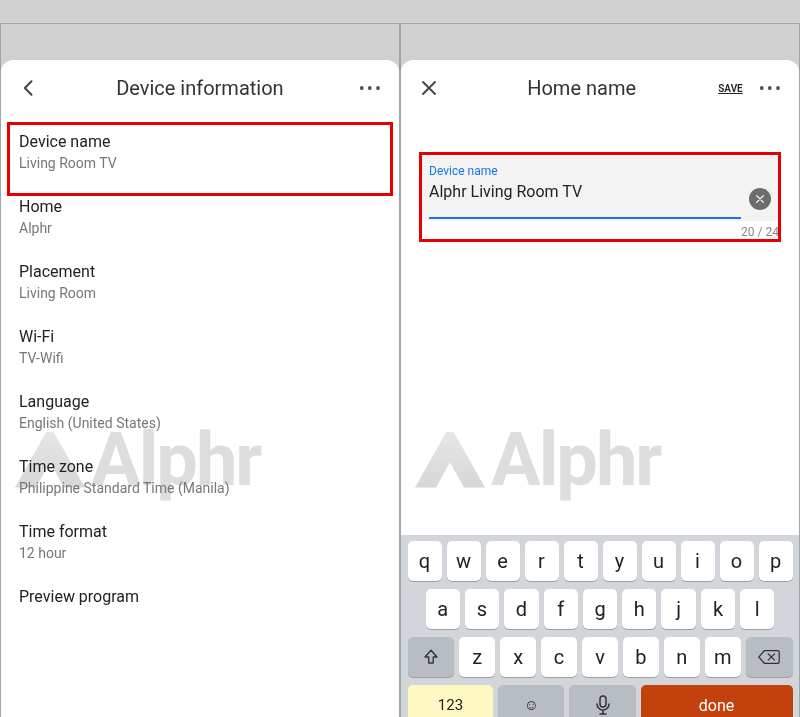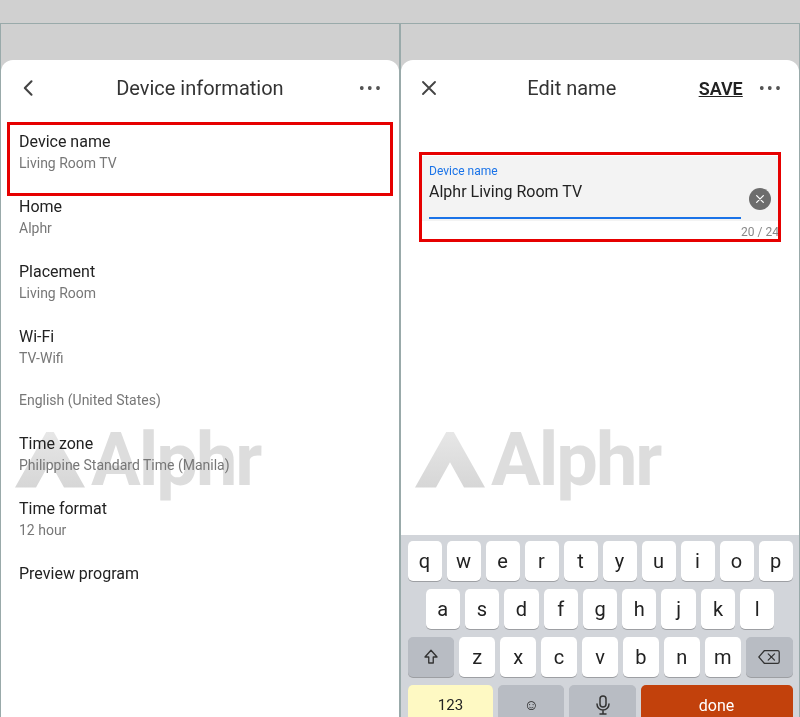--- a/index.html
+++ b/index.html
@@ -4,21 +4,21 @@
 <style>
   * { box-sizing: border-box; margin: 0; padding: 0; font-family: -apple-system, Roboto, "Helvetica Neue", Arial, sans-serif; }
   body { background: #d0d0d0; width: 800px; height: 717px; overflow: hidden; position: relative; }
   .container { display: flex; width: 800px; height: 717px; margin-top: 23px; }
   .phone { flex: 1; border: 1px solid #9aa; background: #d0d0d0; display: flex; flex-direction: column; position: relative; overflow: hidden; }
   .statusbar { height: 36px; background: #d0d0d0; }
   .card { background: #fff; border-radius: 12px 12px 0 0; flex: 1; display: flex; flex-direction: column; position: relative; }
   .header { display: flex; align-items: center; height: 56px; padding: 0 12px; }
   .hicon { width: 32px; height: 32px; display: flex; align-items: center; justify-content: center; color: #444; cursor: pointer; }
   .htitle { flex: 1; text-align: center; font-size: 20px; color: #333; }
-  .save { font-size: 18px; font-weight: 600; text-decoration: underline; color: #222; margin-right: 12px; cursor: pointer; }
+  .save { font-size: 10px; font-weight: 600; text-decoration: underline; color: #222; margin-right: 12px; cursor: pointer; }
   .more { letter-spacing: 2px; font-size: 18px; color: #555; cursor: pointer; padding: 0 4px;}
   .content { padding: 4px 0; position: relative; flex: 1; }
   .item { padding: 12px 18px 14px 18px; cursor: pointer; position: relative; z-index: 2; }
   .item .lbl { font-size: 16px; color: #222; margin-bottom: 4px; }
   .item .val { font-size: 14px; color: #777; }
   .redbox1 { position: absolute; border: 3px solid #e60000; left: 6px; right: 6px; top: 98px; height: 74px; pointer-events: none; z-index: 3; }
   .redbox2 { position: absolute; border: 3px solid #e60000; left: 18px; right: 18px; top: 128px; height: 90px; pointer-events: none; z-index: 3; }
   .watermark { position: absolute; left: 0; right: 0; top: 300px; font-size: 74px; font-weight: 700; color: rgba(120,120,120,0.25); letter-spacing: -2px; white-space: nowrap; z-index: 0; display:flex; align-items:center; }
   .wm-shape { width: 70px; height: 56px; margin: 0 6px 0 14px; background: linear-gradient(180deg, rgba(120,120,120,0.18), rgba(120,120,120,0.3)); clip-path: polygon(0 100%, 45% 0, 55% 0, 100% 100%, 70% 100%, 50% 55%, 30% 100%); }
   
@@ -71,20 +71,21 @@
           </div>
         <div class="item">
             <div class="lbl">Placement</div>
             <div class="val">Living Room</div>
           </div>
         <div class="item">
             <div class="lbl">Wi-Fi</div>
             <div class="val">TV-Wifi</div>
           </div>
         <div class="item">
+            <div class="lbl">Language</div>
             <div class="val">English (United States)</div>
           </div>
         <div class="item">
             <div class="lbl">Time zone</div>
             <div class="val">Philippine Standard Time (Manila)</div>
           </div>
         <div class="item">
             <div class="lbl">Time format</div>
             <div class="val">12 hour</div>
           </div>
@@ -99,21 +100,21 @@
 
   <div class="phone">
     <div class="statusbar"></div>
     <div class="card">
       <div class="header">
         <div class="hicon">
           <svg width="18" height="18" viewBox="0 0 24 24">
               <path d="M4 4l16 16M20 4L4 20" stroke="#444" stroke-width="2.5" stroke-linecap="round"></path>
             </svg>
         </div>
-        <div class="htitle">Edit name</div>
+        <div class="htitle">Home name</div>
         <div class="save">SAVE</div>
         <div class="more">•••</div>
       </div>
       <div class="content">
         <div class="watermark">
             <div class="wm-shape"></div>
             <span>Alphr</span>
           </div>
         <div class="editwrap">
           <div class="editlbl">Device name</div>

